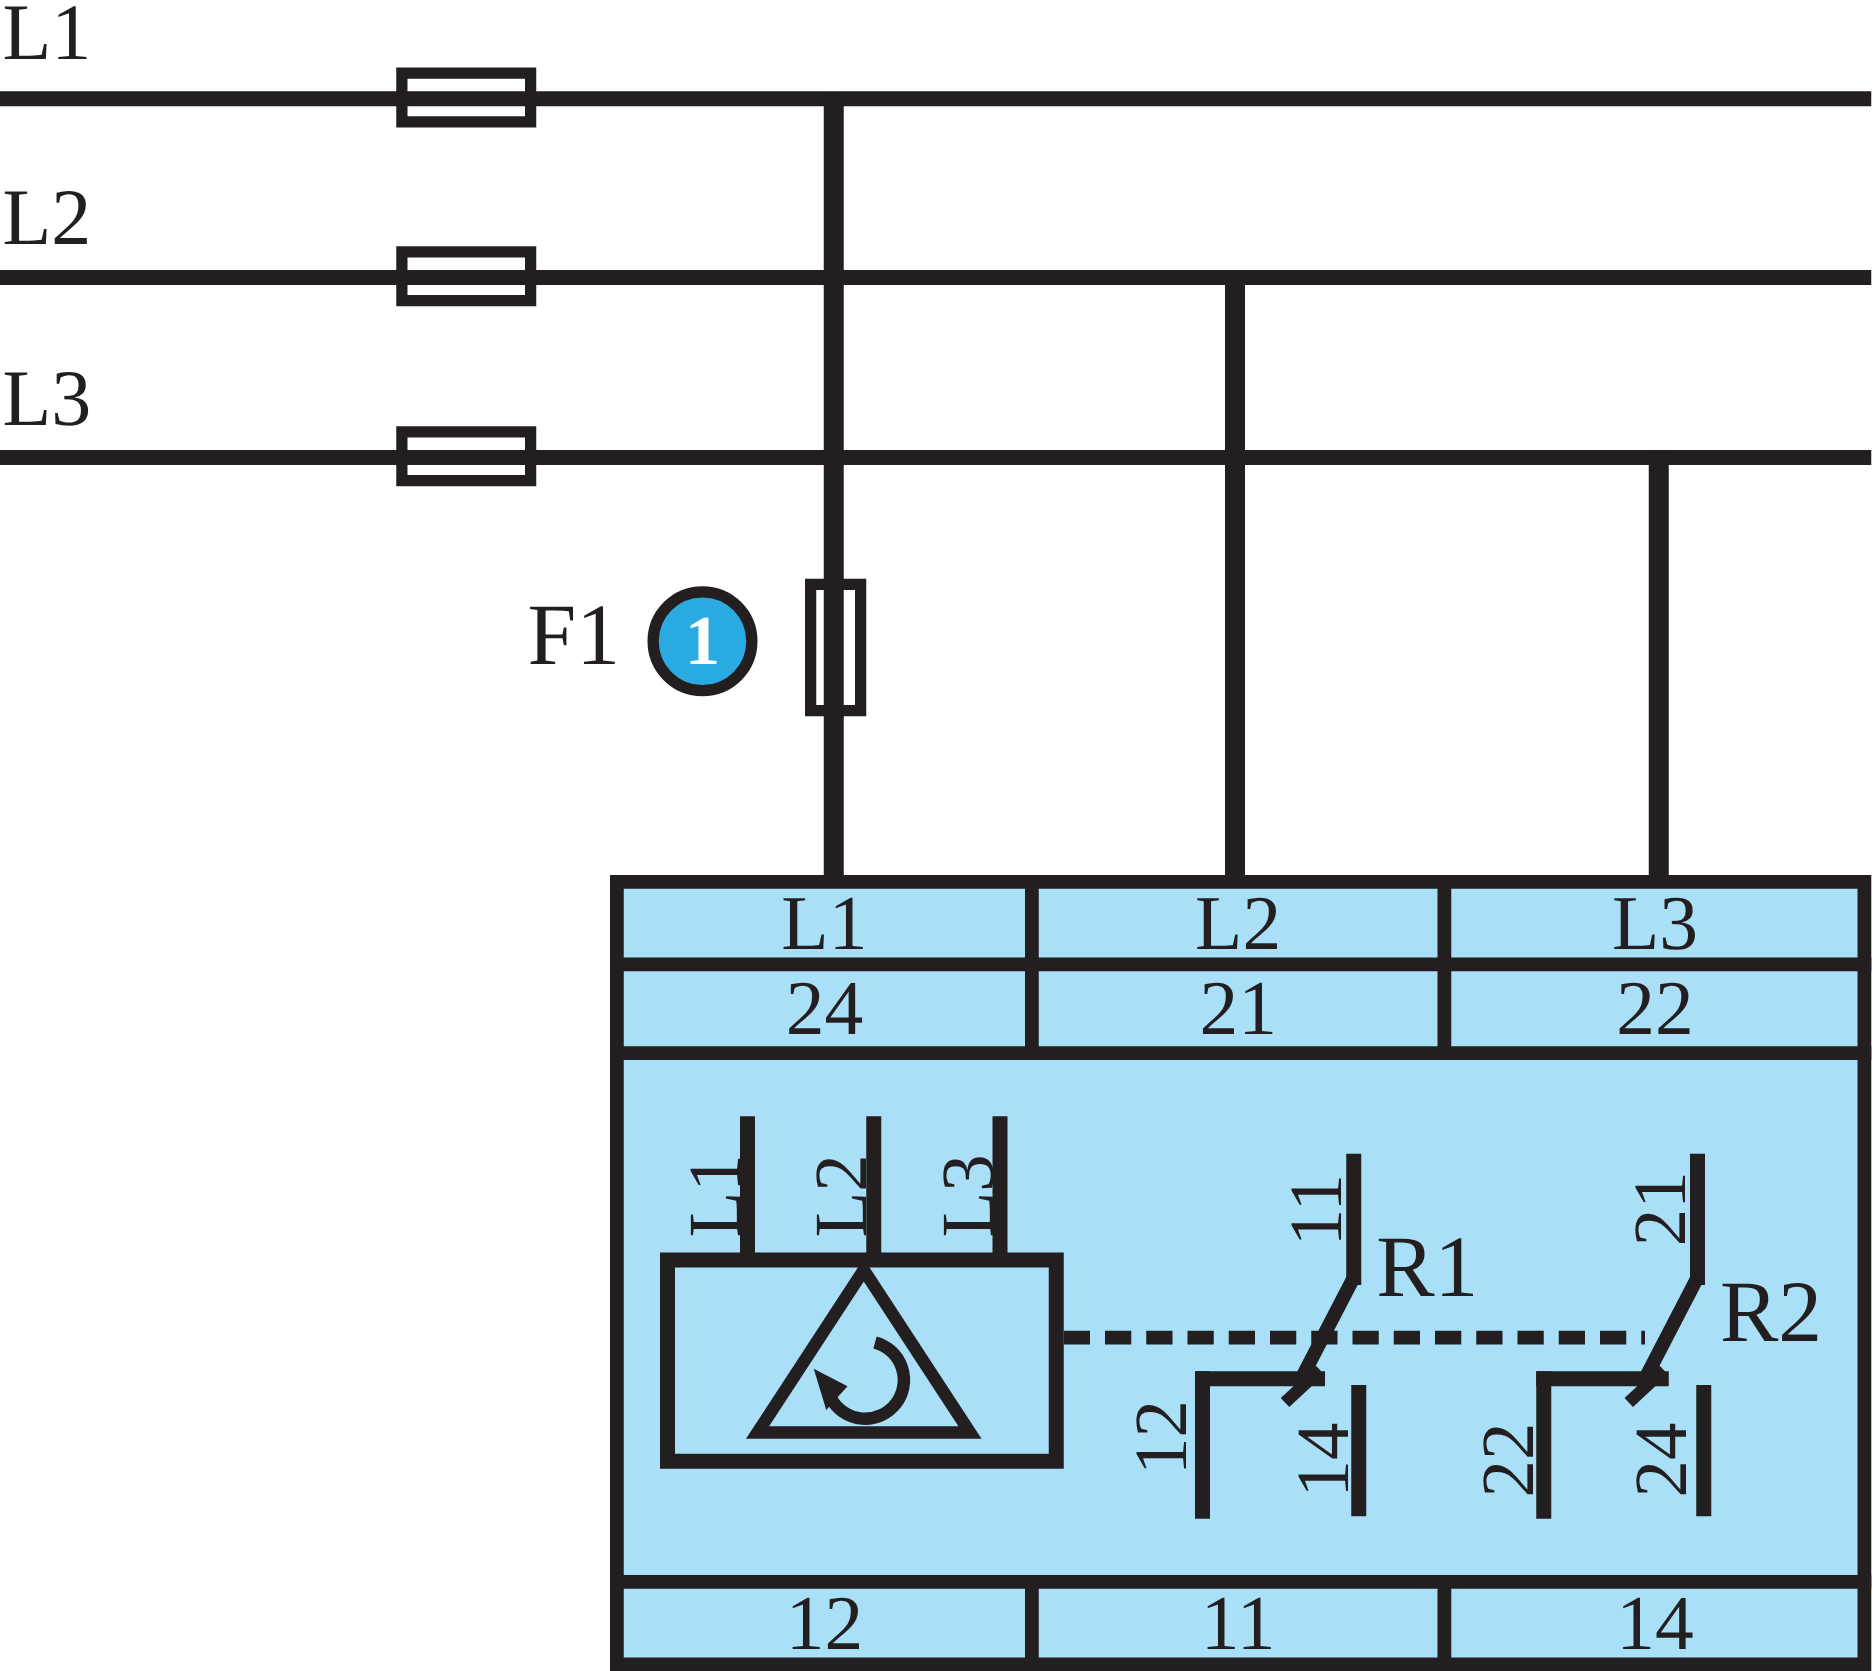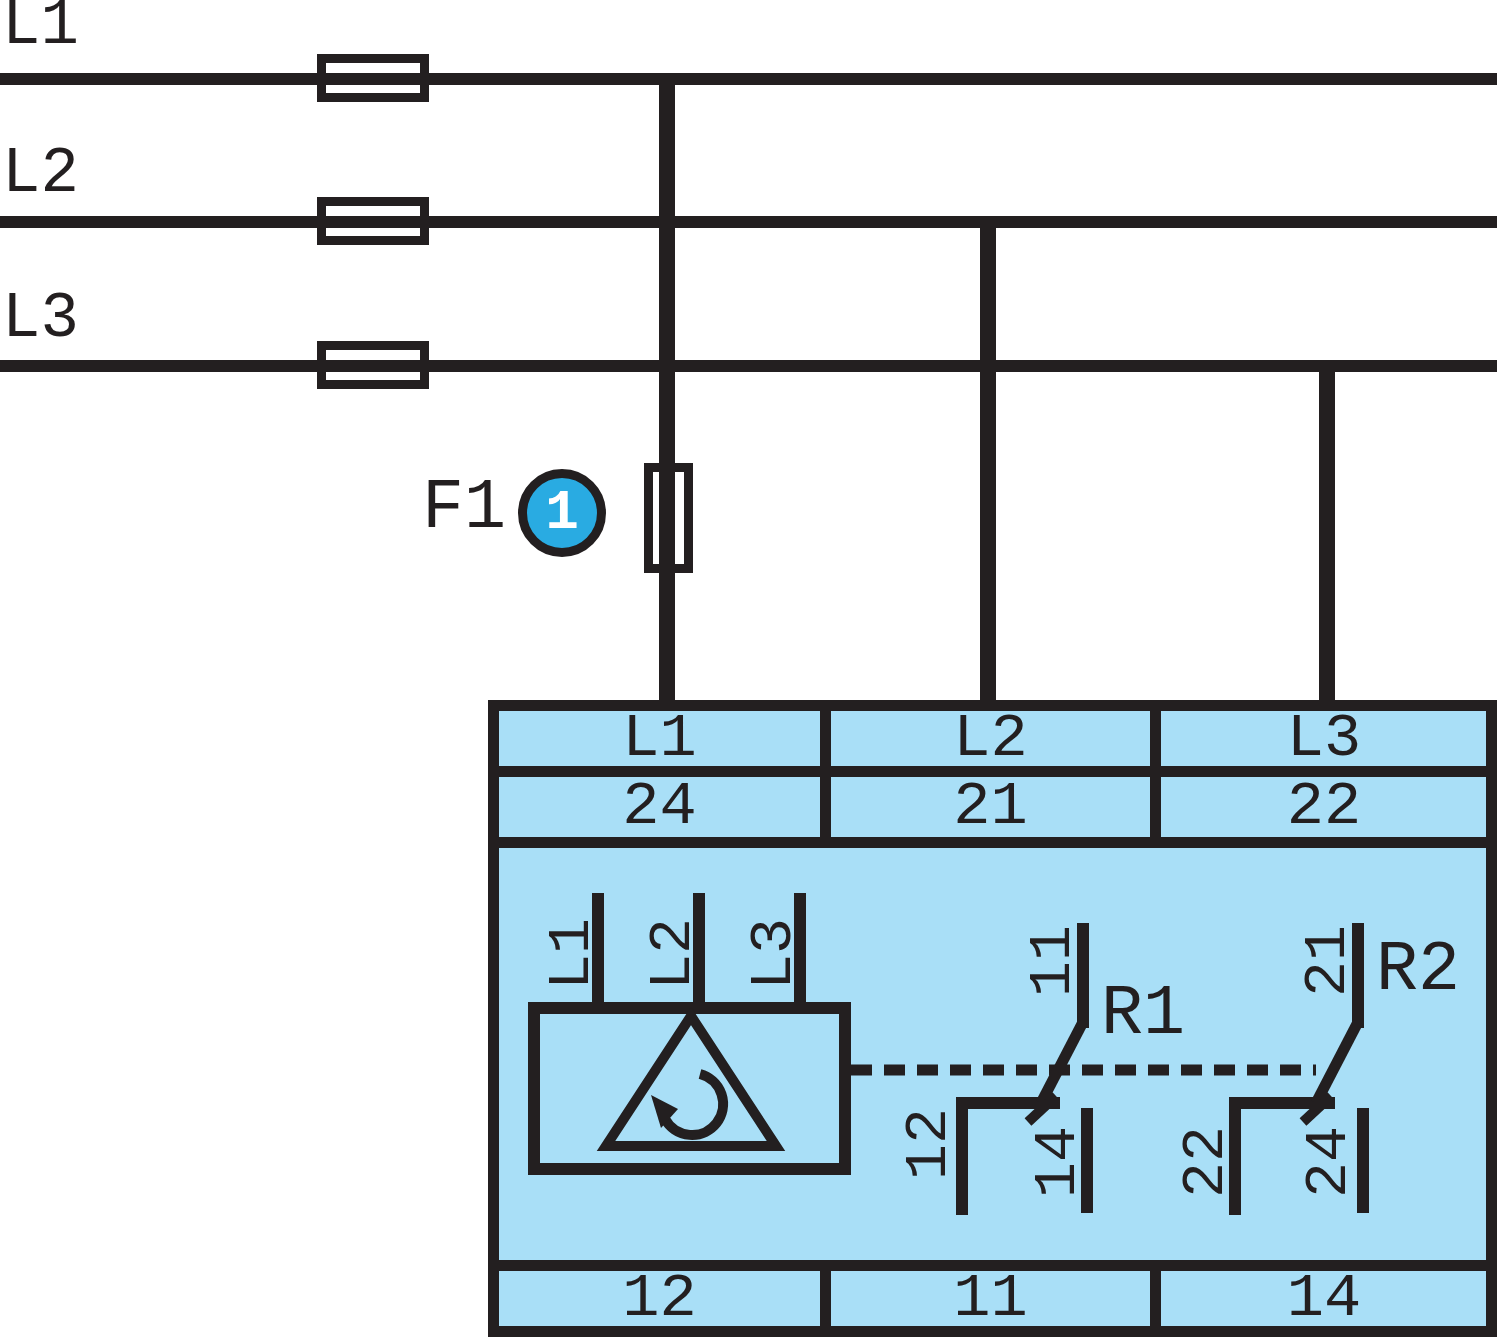--- a/index.html
+++ b/index.html
@@ -1,18 +1,18 @@
 <!DOCTYPE html>
 <html style="--line: #231F20; --background: #FFFFFF; --device_fill: #A9DFF7; --callout_fill: #29ABE2; --callout_text: #FFFFFF;"><head>
 <meta charset="utf-8">
 <style>
   html,body{margin:0;padding:0;background:#ffffff;}
   .canvas{
     position:relative;width:1500px;height:1337px;background:var(--background,#fff);
-    font-family:Liberation Mono, monospace;overflow:hidden;
+    font-family:Liberation Serif, serif;overflow:hidden;
   }
   .wire-h{position:absolute;height:12px;background:var(--line,#231F20);}
   .wire-v{position:absolute;width:16px;background:var(--line,#231F20);}
   .thin-v{position:absolute;width:12px;background:var(--line,#231F20);}
   .fuse-h{position:absolute;width:112px;height:48px;border:9px solid var(--line,#231F20);box-sizing:border-box;background:transparent;}
   .fuse-v{position:absolute;left:644px;top:463px;width:49px;height:110px;border:9px solid var(--line,#231F20);box-sizing:border-box;background:transparent;}
   .lbl{position:absolute;color:var(--line,#231F20);line-height:1;white-space:nowrap;}
   .phase-lbl{font-size:64px;}
   .big-lbl{font-size:70px;}
   .rot{font-size:60px;transform-origin:0 0;transform:rotate(-90deg);}
@@ -96,21 +96,21 @@
   <span class="lbl rot" style="left:899px;top:1180px;">12</span>
   <span class="lbl rot" style="left:1028px;top:1198px;">14</span>
   <span class="lbl big-lbl" style="left:1101px;top:980px;">R1</span>
 
   <div class="thin-v" style="left:1352px;top:923px;height:105px;"></div>
   <div class="thin-v" style="left:1357px;top:1108px;height:105px;"></div>
   <div class="bracket" style="left:1229px;top:1097px;width:106px;height:118px;"></div>
   <span class="lbl rot" style="left:1298px;top:997px;">21</span>
   <span class="lbl rot" style="left:1176px;top:1198px;">22</span>
   <span class="lbl rot" style="left:1299px;top:1198px;">24</span>
-  <span class="lbl big-lbl" style="left:1376px;top:936px;">R2</span>
+  <span class="lbl big-lbl" style="left:1376px;top:1016px;">R2</span>
 
   <svg class="overlay" viewBox="0 0 1500 1337">
 
     <line x1="851" y1="1070" x2="1316" y2="1070" stroke="#231F20" stroke-width="11" stroke-dasharray="21 12"></line>
 
     <path d="M 691 1016 L 606 1146 L 776 1146 Z" fill="none" stroke="#231F20" stroke-width="10" stroke-linejoin="miter"></path>
 
     <path d="M 700 1074 A 31 31 0 1 1 665 1119" fill="none" stroke="#231F20" stroke-width="10"></path>
     <polygon points="651,1095 678,1109 661,1128" fill="#231F20"></polygon>
 

